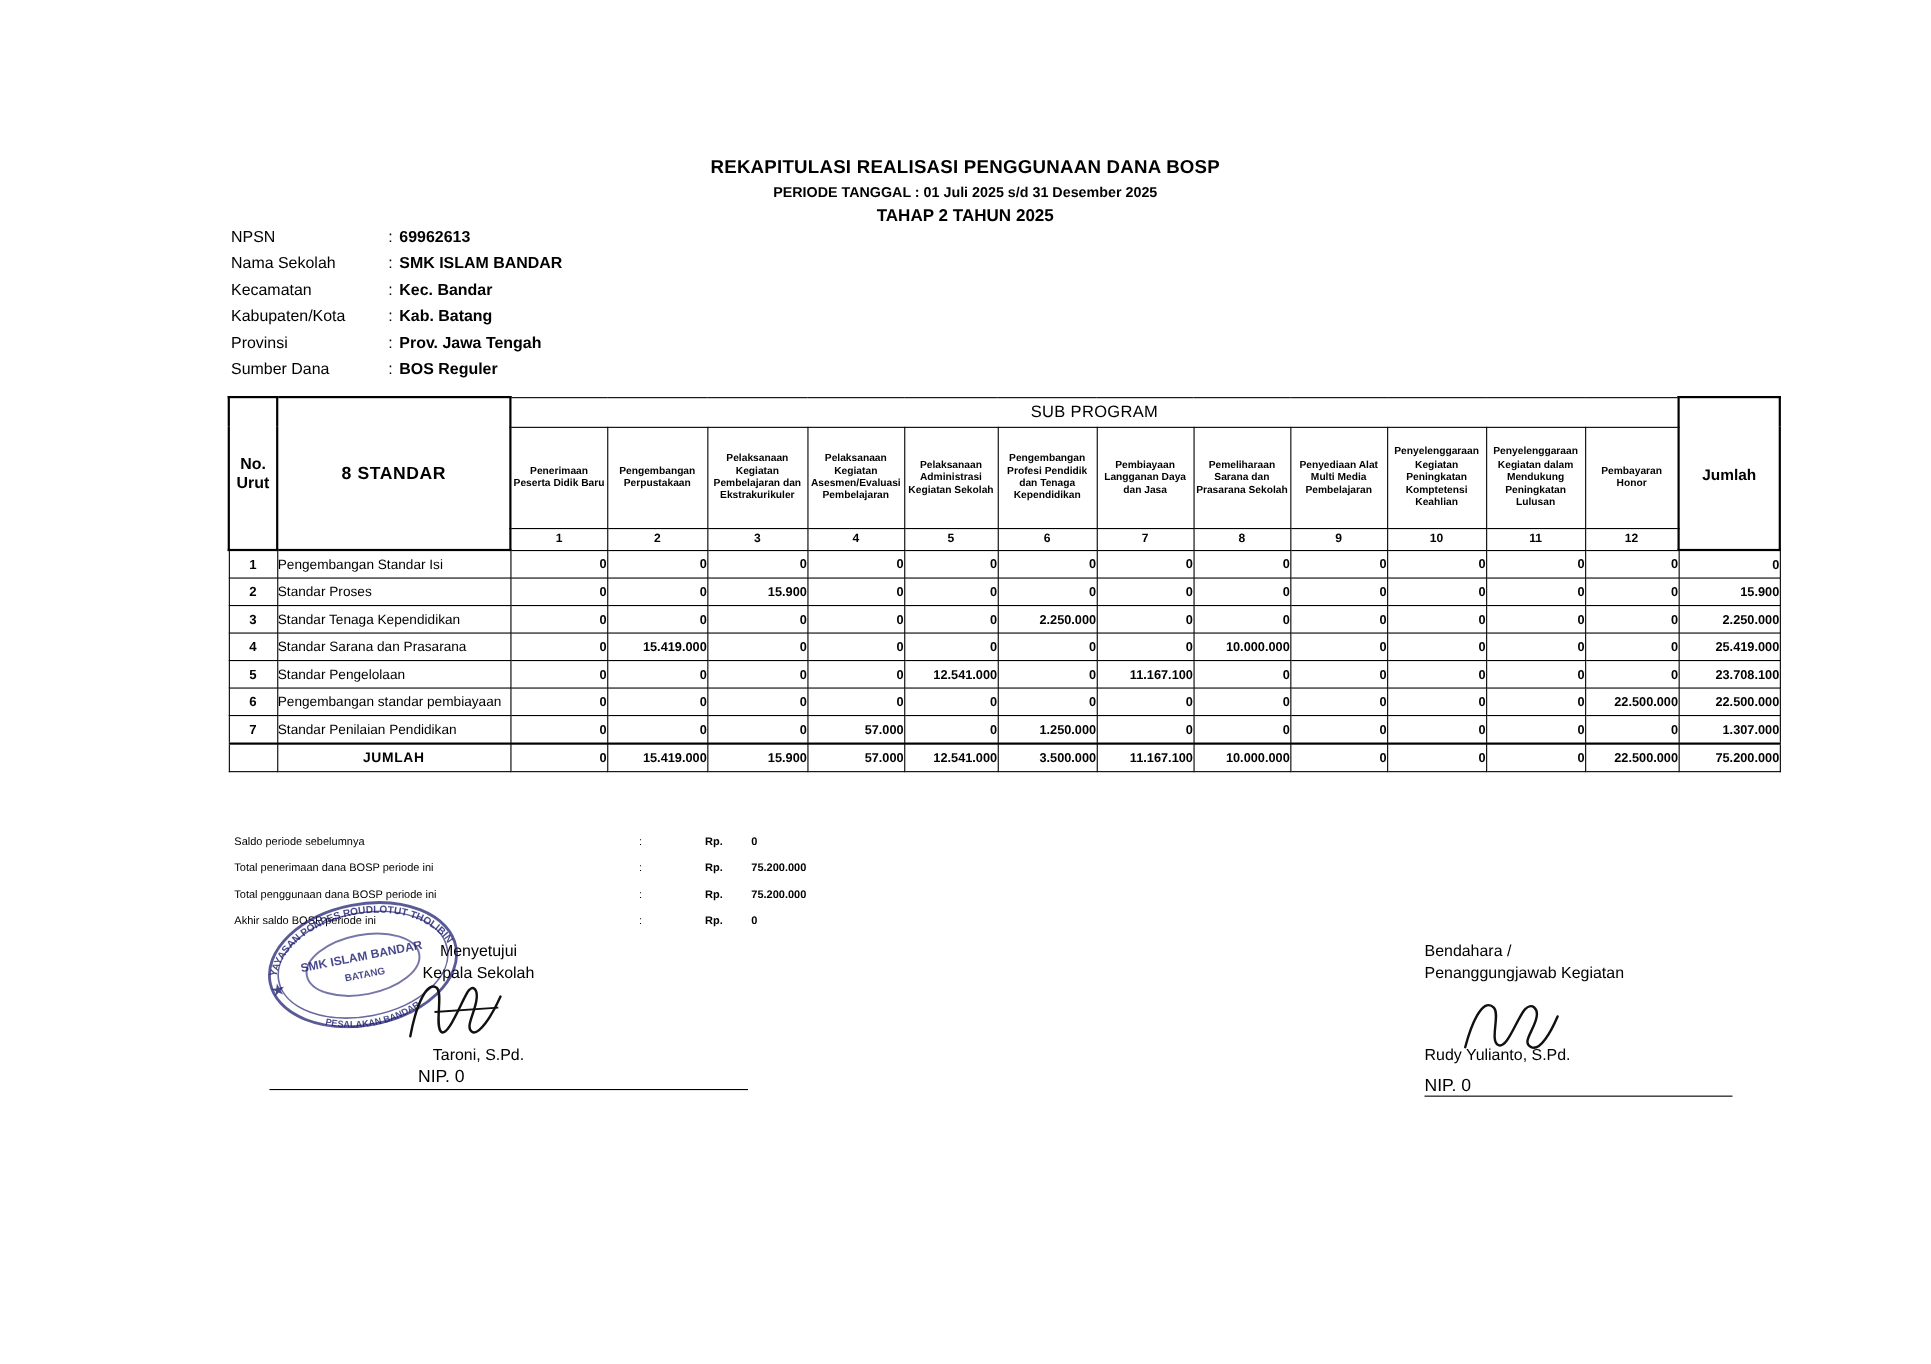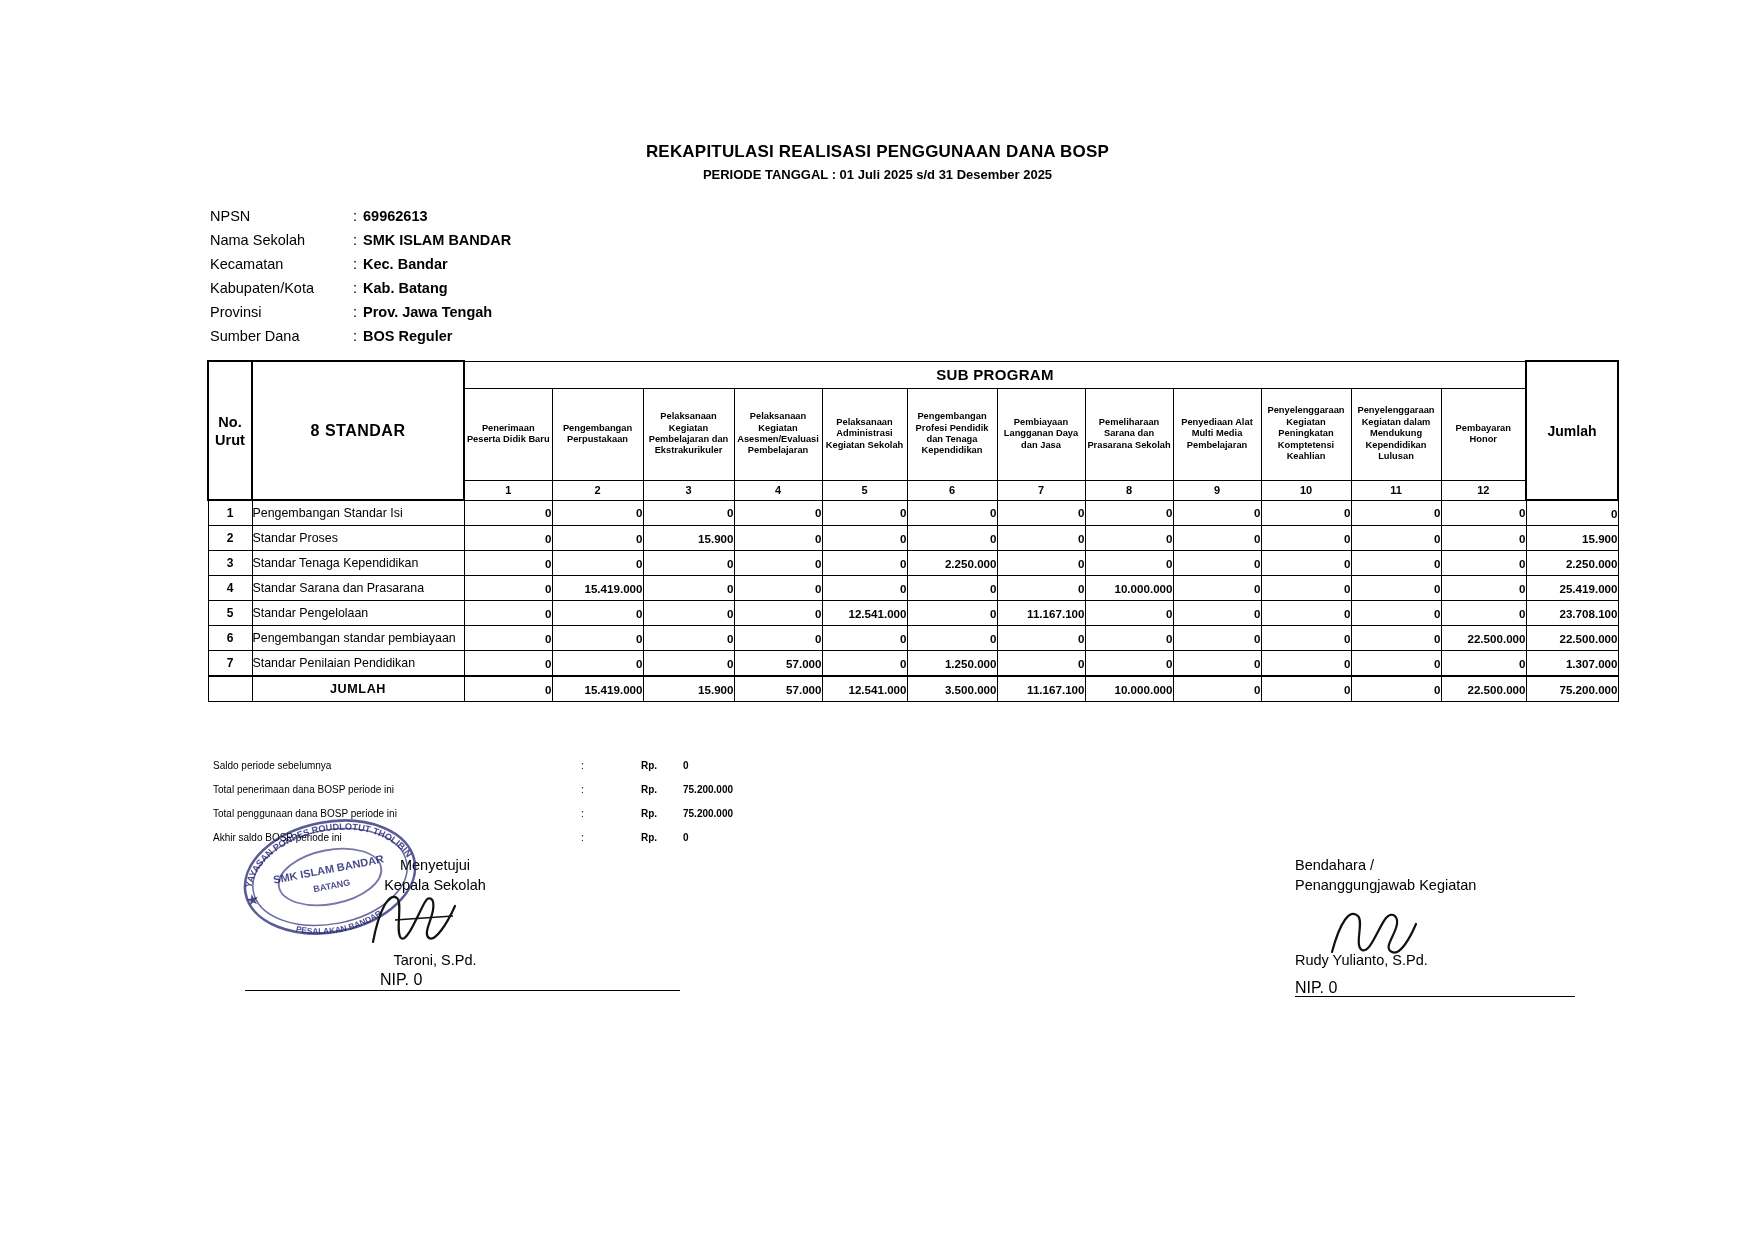--- a/index.html
+++ b/index.html
@@ -20,21 +20,21 @@
   .ident{position:absolute;left:210px;top:208px;font-size:14.5px;}
   .ident .row{display:flex;height:24px;align-items:flex-start;}
   .ident .lbl{width:143px;font-weight:normal;}
   .ident .sep{width:10px;}
   .ident .val{font-weight:bold;white-space:nowrap;}
 
   
   .tbl{position:absolute;left:207px;top:360px;border-collapse:collapse;table-layout:fixed;}
   .tbl td,.tbl th{border:1.6px solid #000;padding:0;vertical-align:middle;}
   .tbl .outer{border-width:2.5px;}
-  .hd-sub{text-align:center;font-size:15px;font-weight:bold;height:26px;letter-spacing:.3px;}
+  .hd-sub{text-align:center;font-size:15px;font-weight:normal;height:26px;letter-spacing:.3px;}
   .hd-col{text-align:center;font-size:9.3px;font-weight:bold;line-height:11.4px;padding:2px 1px;}
   .hd-no{text-align:center;font-size:14.5px;font-weight:bold;line-height:18px;}
   .hd-std{text-align:center;font-size:16px;font-weight:bold;letter-spacing:.5px;}
   .hd-jml{text-align:center;font-size:14px;font-weight:bold;}
   .numhdr td{text-align:center;font-size:11px;font-weight:bold;height:19px;}
   .r-no{text-align:center;font-size:12px;font-weight:bold;height:24px;}
   .r-name{text-align:left;font-size:12.4px;padding-left:6px;}
   .r-val{text-align:right;font-size:11.6px;padding-right:4px;font-weight:bold;}
   .sum-row td{font-weight:bold;}
   .sum-row .r-name{text-align:center;font-size:12.6px;letter-spacing:.6px;}
@@ -70,20 +70,21 @@
   .sm-right{left:1320px;top:900px;}
 </style>
 </head>
 <body>
 
 <div class="page">
 
   <div class="title-block">
     <div class="t1">REKAPITULASI REALISASI PENGGUNAAN DANA BOSP</div>
     <div class="t2">PERIODE TANGGAL : 01 Juli 2025 s/d 31 Desember 2025</div>
+    <div class="t3">TAHAP 2 TAHUN 2025</div>
   </div>
 
   <div class="ident">
     <div class="row">
       <div class="lbl">NPSN</div>
       <div class="sep">:</div>
       <div class="val">69962613</div>
     </div>
     <div class="row">
       <div class="lbl">Nama Sekolah</div>
@@ -146,21 +147,21 @@
         <td class="hd-col">Penerimaan Peserta Didik Baru</td>
         <td class="hd-col">Pengembangan Perpustakaan</td>
         <td class="hd-col">Pelaksanaan Kegiatan Pembelajaran dan Ekstrakurikuler</td>
         <td class="hd-col">Pelaksanaan Kegiatan Asesmen/Evaluasi Pembelajaran</td>
         <td class="hd-col">Pelaksanaan Administrasi Kegiatan Sekolah</td>
         <td class="hd-col">Pengembangan Profesi Pendidik dan Tenaga Kependidikan</td>
         <td class="hd-col">Pembiayaan Langganan Daya dan Jasa</td>
         <td class="hd-col">Pemeliharaan Sarana dan Prasarana Sekolah</td>
         <td class="hd-col">Penyediaan Alat Multi Media Pembelajaran</td>
         <td class="hd-col">Penyelenggaraan Kegiatan Peningkatan Komptetensi Keahlian</td>
-        <td class="hd-col">Penyelenggaraan Kegiatan dalam Mendukung Kependidikan Lulusan</td>
+        <td class="hd-col">Penyelenggaraan Kegiatan dalam Mendukung Peningkatan Lulusan</td>
         <td class="hd-col">Pembayaran Honor</td>
       </tr>
 
       <tr class="numhdr">
         <td>1</td>
         <td>2</td>
         <td>3</td>
         <td>4</td>
         <td>5</td>
         <td>6</td>

